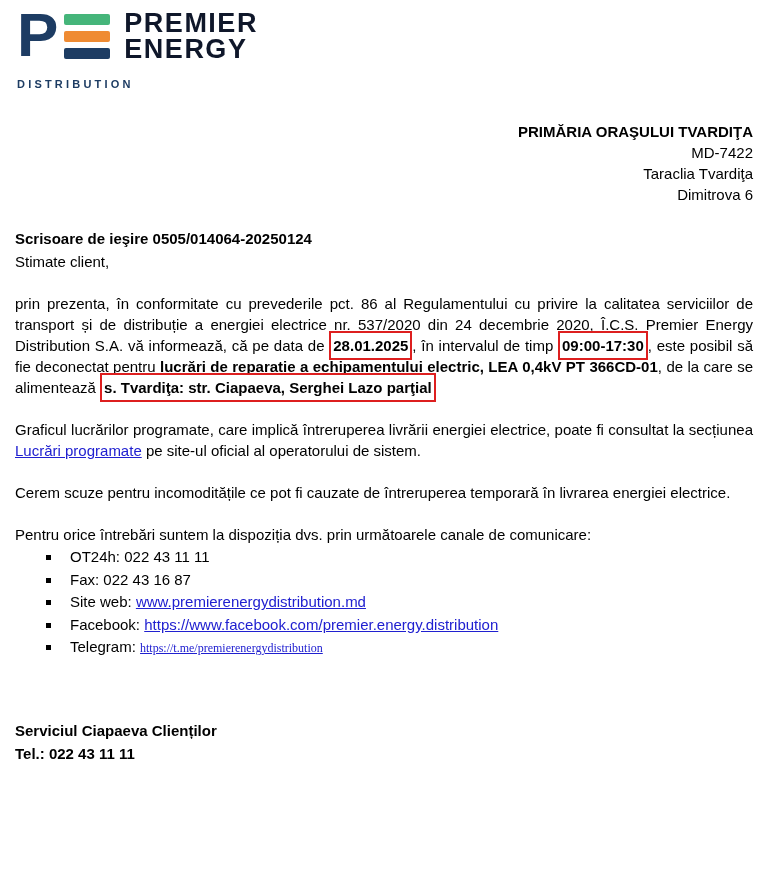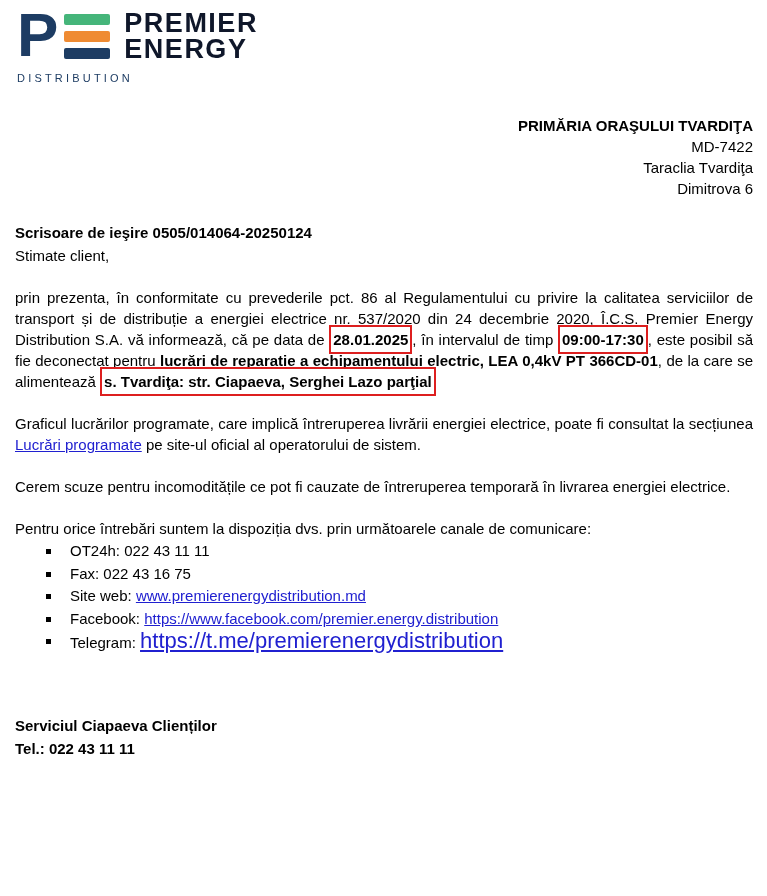--- a/index.html
+++ b/index.html
@@ -35,24 +35,24 @@
   .brand-text {
     margin-left: 14px;
     color: #0f172a;
     font-weight: bold;
     font-size: 27px;
     line-height: 26px;
     letter-spacing: 1.5px;
   }
   .distribution {
     color: #1d3c63;
-    font-weight: normal;
+    font-weight: bold;
     font-size: 11px;
     letter-spacing: 3.2px;
-    margin-top: 6px;
+    margin-top: 12px;
   }
 
   
   .recipient { margin-top: 26px; text-align: right; }
   .recipient .name { font-weight: bold; }
 
   
   .ref-line { margin-top: 23px; font-weight: bold; }
 
   
@@ -82,21 +82,21 @@
     line-height: 22.5px;
   }
   ul.channels li .sq {
     position: absolute;
     left: 31px;
     top: 9px;
     width: 5px;
     height: 5px;
     background: #000;
   }
-  .telegram-link { font-size: 22px; }
+  .telegram-link { font-size: 12px; font-family: Liberation Serif, serif; }
 
   
   .signature { margin-top: 59px; font-weight: bold; }
   .signature div { line-height: 23px; }
 </style>
 </head>
 <body>
 
 <div class="page">
 
@@ -146,21 +146,21 @@
 
   
   <div class="para">Pentru orice întrebări suntem la dispoziția dvs. prin următoarele canale de comunicare:</div>
 
   
   <ul class="channels">
     <li>
       <span class="sq"></span><span>OT24h: 022 43 11 11</span>
     </li>
     <li>
-      <span class="sq"></span><span>Fax: 022 43 16 75</span>
+      <span class="sq"></span><span>Fax: 022 43 16 87</span>
     </li>
     <li>
       <span class="sq"></span><span>Site web: </span><a class="doc-link">www.premierenergydistribution.md</a>
     </li>
     <li>
       <span class="sq"></span><span>Facebook: </span><a class="doc-link">https://www.facebook.com/premier.energy.distribution</a>
     </li>
     <li>
       <span class="sq"></span><span>Telegram: </span><a class="doc-link telegram-link">https://t.me/premierenergydistribution</a>
     </li>

